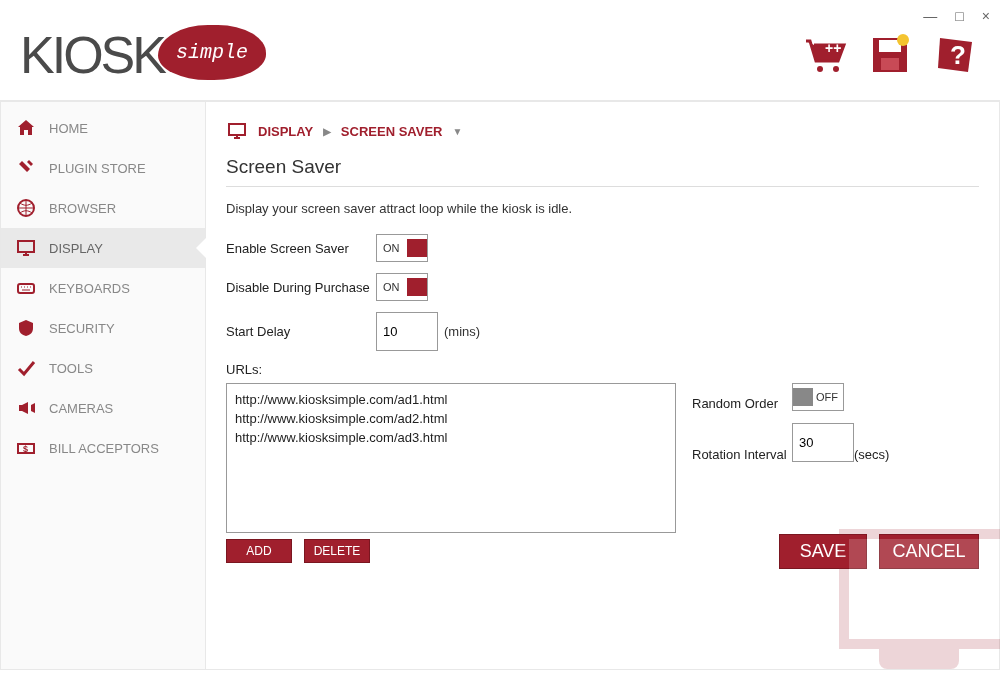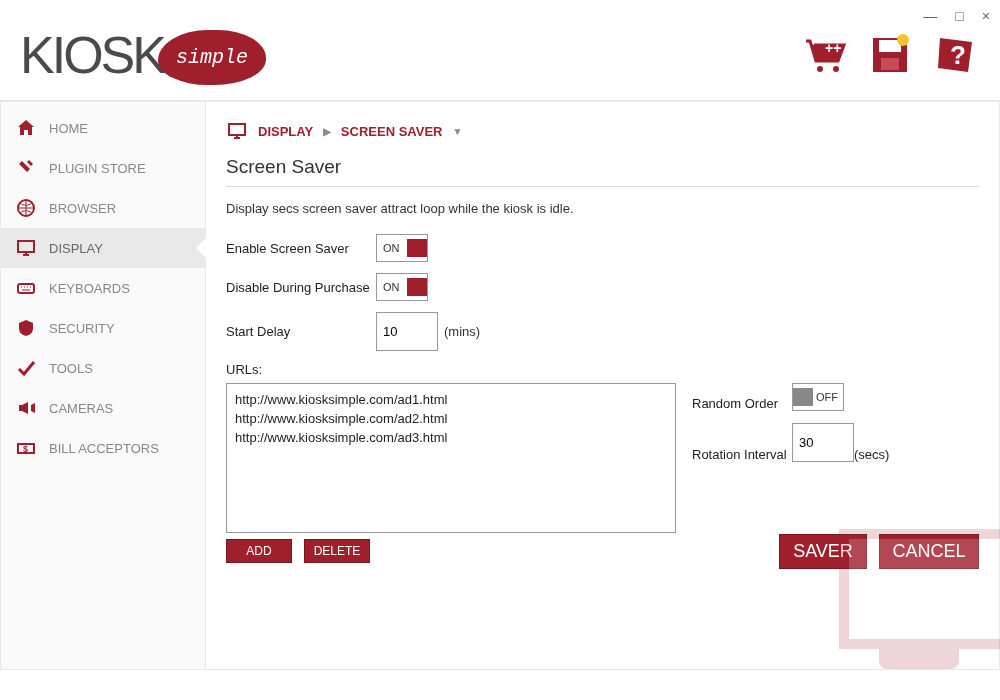--- a/index.html
+++ b/index.html
@@ -22,21 +22,21 @@
   }
   .window-controls span { cursor: pointer; }
   .header {
     display: flex;
     justify-content: space-between;
     align-items: center;
     padding: 25px 20px 15px 20px;
   }
   .logo {
     display: flex;
-    align-items: flex-end;
+    align-items: flex-start;
     font-size: 52px;
     font-weight: 300;
     letter-spacing: -3px;
     color: #4a4a4a;
   }
   .logo .bubble {
     background: #a01f2d;
     color: #fff;
     font-size: 20px;
     font-weight: normal;
@@ -356,21 +356,21 @@
             <path d="M7 17h6M10 14v3" stroke="#a01f2d" stroke-width="2"></path>
           </svg>
         </span>
       <span>DISPLAY</span>
       <span class="bc-arrow">▶</span>
       <span>SCREEN SAVER</span>
       <span class="bc-arrow">▼</span>
     </div>
 
     <div class="page-title">Screen Saver</div>
-    <div class="desc">Display secs screen saver attract loop while the kiosk is idle.</div>
+    <div class="desc">Display your screen saver attract loop while the kiosk is idle.</div>
 
     <div class="form-row">
       <span class="label">Enable Screen Saver</span>
       <div class="toggle on">
         <span class="tlabel">ON</span>
         <span class="knob"></span>
       </div>
     </div>
 
     <div class="form-row">
@@ -410,21 +410,21 @@
         </div>
         <div class="rc-row">
           <span class="rc-label">Rotation Interval</span>
           <input class="num-input" value="30" style="">
           <span>(secs)</span>
         </div>
       </div>
     </div>
 
     <div class="footer-btns">
-      <div class="btn big">SAVER</div>
+      <div class="btn big">SAVE</div>
       <div class="btn big" style="width:100px">CANCEL</div>
     </div>
 
     <div class="decor-monitor">
       <div class="screen"></div>
       <div class="stand"></div>
     </div>
   </div>
 </div>
 

